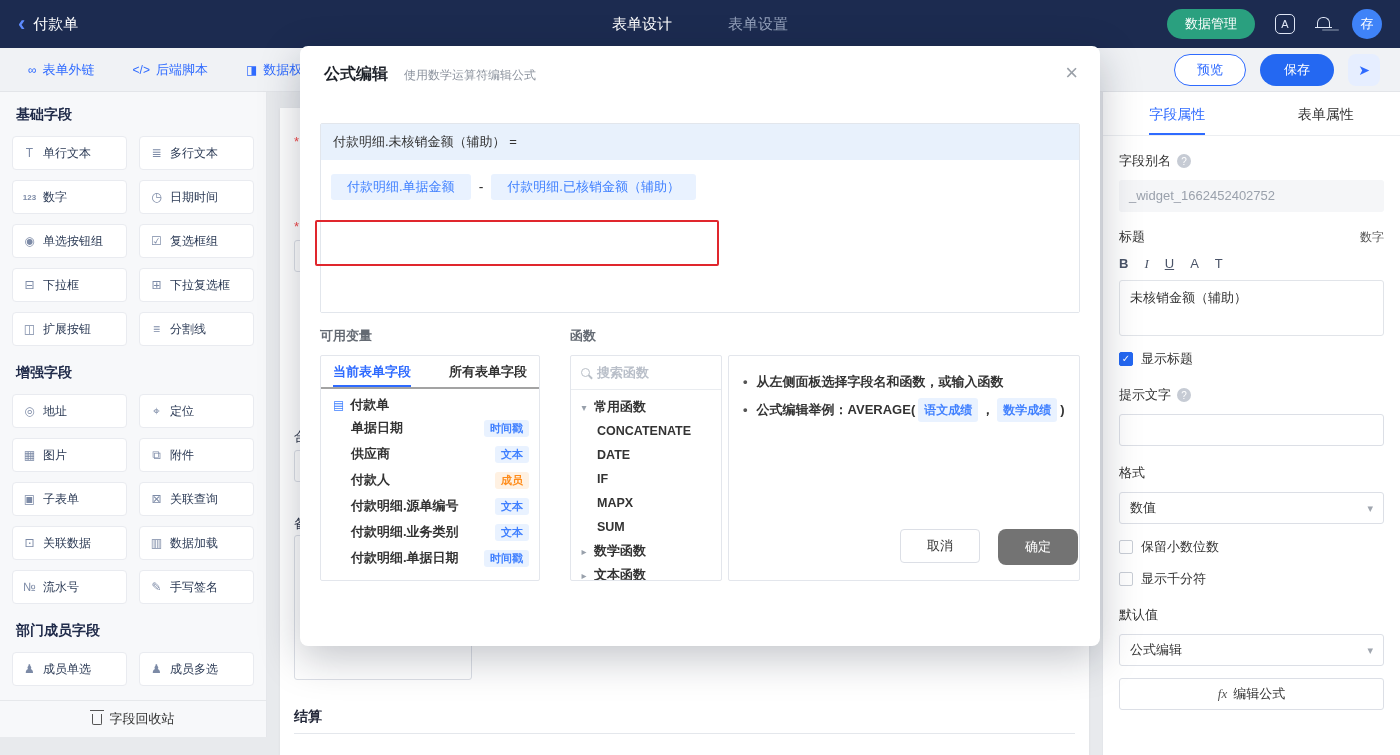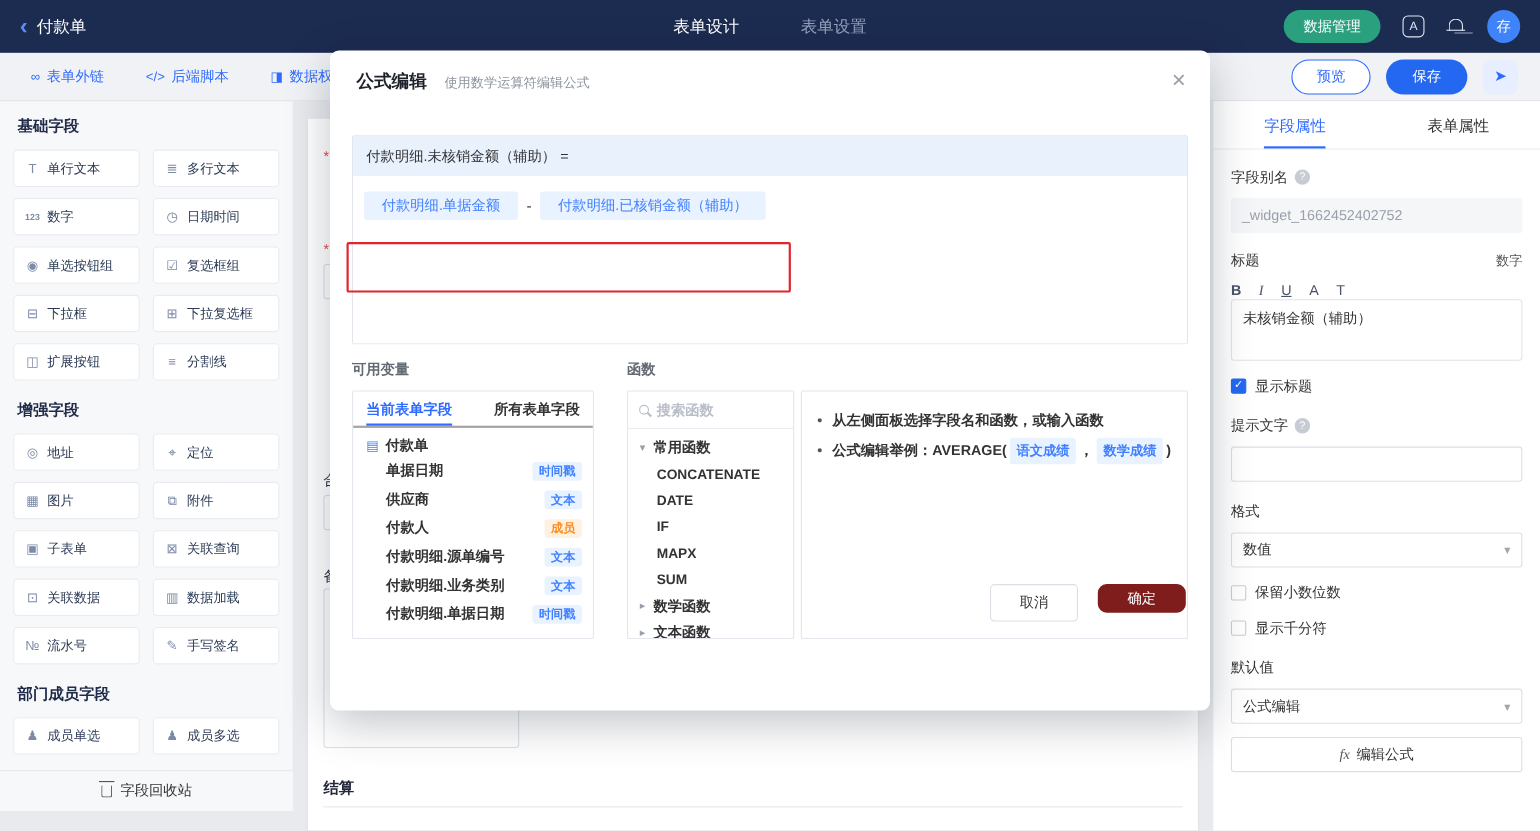--- a/index.html
+++ b/index.html
@@ -89,21 +89,21 @@
   .p-label { font-size:13px; color:#333; }
   .help-ic { width:14px; height:14px; border-radius:50%; background:#c6cbd4; color:#fff;
     font-size:10px; display:inline-flex; align-items:center; justify-content:center; }
   .alias-input { margin-top:10px; height:32px; background:#f5f6f8; border-radius:3px;
     line-height:32px; padding:0 10px; color:#9aa1ac; font-size:13px; }
   .p-row-between { margin-top:16px; display:flex; justify-content:space-between; align-items:center; }
   .p-type { font-size:12px; color:#555; }
   .rt-bar { margin-top:10px; display:flex; gap:16px; color:#4a5468; font-size:13px; }
   .rt-b { font-weight:700; } .rt-i { font-style:italic; font-family:"Liberation Serif",serif; }
   .rt-u { text-decoration:underline; }
-  .title-box { border:1px solid #e1e4e9; border-radius:3px; min-height:56px;
+  .title-box { margin-top:8px; border:1px solid #e1e4e9; border-radius:3px; min-height:56px;
     padding:8px 10px; font-size:13px; color:#333; }
   .chk-row { margin-top:14px; display:flex; align-items:center; gap:8px; }
   .chk { width:14px; height:14px; border:1px solid #c9ced6; border-radius:2px; background:#fff;
     display:inline-flex; align-items:center; justify-content:center; flex:none; }
   .chk.checked { background:#2468f2; border-color:#2468f2; }
   .chk.checked::after { content:"✓"; color:#fff; font-size:10px; line-height:1; }
   .plain-input { margin-top:10px; height:32px; border:1px solid #dcdfe6; border-radius:3px; background:#fff; }
   .mt18 { margin-top:18px; }
   .select { margin-top:10px; height:32px; border:1px solid #dcdfe6; border-radius:3px;
     display:flex; align-items:center; justify-content:space-between; padding:0 10px; background:#fff; }
@@ -155,21 +155,21 @@
   .fn-group { display:flex; align-items:center; gap:5px; height:24px; padding:0 8px; font-size:13px; color:#333; }
   .chev { color:#98a0ab; font-size:10px; width:10px; text-align:center; }
   .fn-item { height:24px; line-height:24px; padding-left:26px; font-size:12.5px; color:#333; }
   .help { padding:10px 14px; }
   .help-line { font-size:13px; color:#333; line-height:1.7; margin-top:5px; display:flex;
     flex-wrap:wrap; align-items:center; gap:3px; }
   .bullet { color:#555; margin-right:6px; }
   .m-footer { position:absolute; bottom:16px; right:22px; display:flex; gap:18px; }
   .btn-cancel { width:80px; height:34px; border:1px solid #dcdfe6; border-radius:4px;
     background:#fff; color:#333; font-size:13px; }
-  .btn-ok { width:80px; height:26px; border:none; border-radius:8px; background:#7f1d1d;
+  .btn-ok { width:80px; height:36px; border:none; border-radius:8px; background:#737373;
     color:#fff; font-size:13px; }
 </style>
 </head>
 <body>
 
 <div class="topbar" data-interactable="false">
   <div class="tb-left">
     <span class="back" data-interactable="true">‹</span>
     <span class="tb-title" data-interactable="false">付款单</span>
   </div>

